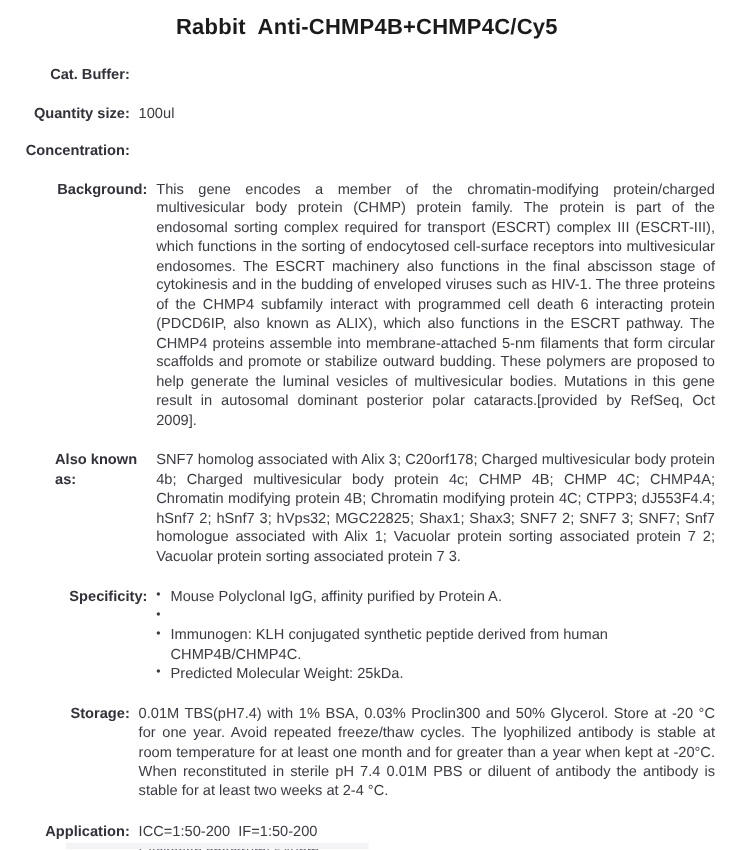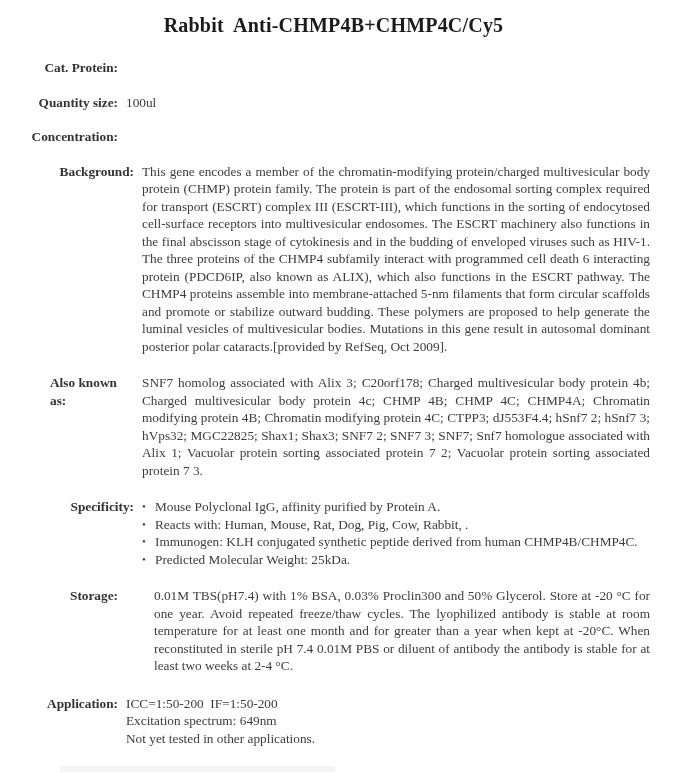--- a/index.html
+++ b/index.html
@@ -13,21 +13,20 @@
   body {
     font-family: "Liberation Sans", "DejaVu Sans", sans-serif;
     color: var(--text);
   }
   .page {
     position: relative;
     width: 667px;
     height: 773px;
     background: var(--bg);
     overflow: hidden;
-    font-family: Liberation Serif, serif;
   }
   .doc-title {
     padding-top: 13px;
     margin-bottom: 21px;
     text-align: center;
     font-size: 20px;
     line-height: 25px;
     font-weight: 700;
     color: var(--title);
     white-space: pre-wrap;
@@ -35,21 +34,21 @@
   }
   .row {
     display: flex;
     align-items: flex-start;
     padding-right: 17px;
     margin-bottom: 17px;
     font-size: 13.3px;
     line-height: 17.5px;
   }
   .row.gap-lg { margin-bottom: 19px; padding-left: 16px; }
-  .row.gap-xl { margin-bottom: 20px; gap: 28px; }
+  .row.gap-xl { margin-bottom: 20px; }
   .field-label {
     width: 118px;
     flex-shrink: 0;
     text-align: right;
     font-weight: 700;
     color: var(--label);
   }
   .field-label .narrow {
     display: inline-block;
     max-width: 84px;
@@ -80,21 +79,21 @@
   }
 </style>
 </head>
 <body>
 
 <div class="page">
 
   <div class="doc-title">Rabbit  Anti-CHMP4B+CHMP4C/Cy5</div>
 
   <div class="row">
-    <div class="field-label">Cat. Protein:</div>
+    <div class="field-label">Cat. Buffer:</div>
   </div>
 
   <div class="row">
     <div class="field-label">Quantity size:</div>
     <div class="field-content">100ul</div>
   </div>
 
   <div class="row">
     <div class="field-label">Concentration:</div>
   </div>
@@ -111,21 +110,20 @@
 
   <div class="row gap-lg">
     <div class="field-label">Specificity:</div>
     <div class="field-content">
       <div class="bullet-line">
         <span class="bullet-glyph">•</span>
         <span>Mouse Polyclonal IgG, affinity purified by Protein A.</span>
       </div>
       <div class="bullet-line">
         <span class="bullet-glyph">•</span>
-        <span>Reacts with: Human, Mouse, Rat, Dog, Pig, Cow, Rabbit, .</span>
       </div>
       <div class="bullet-line">
         <span class="bullet-glyph">•</span>
         <span>Immunogen: KLH conjugated synthetic peptide derived from human CHMP4B/CHMP4C.</span>
       </div>
       <div class="bullet-line">
         <span class="bullet-glyph">•</span>
         <span>Predicted Molecular Weight: 25kDa.</span>
       </div>
     </div>

